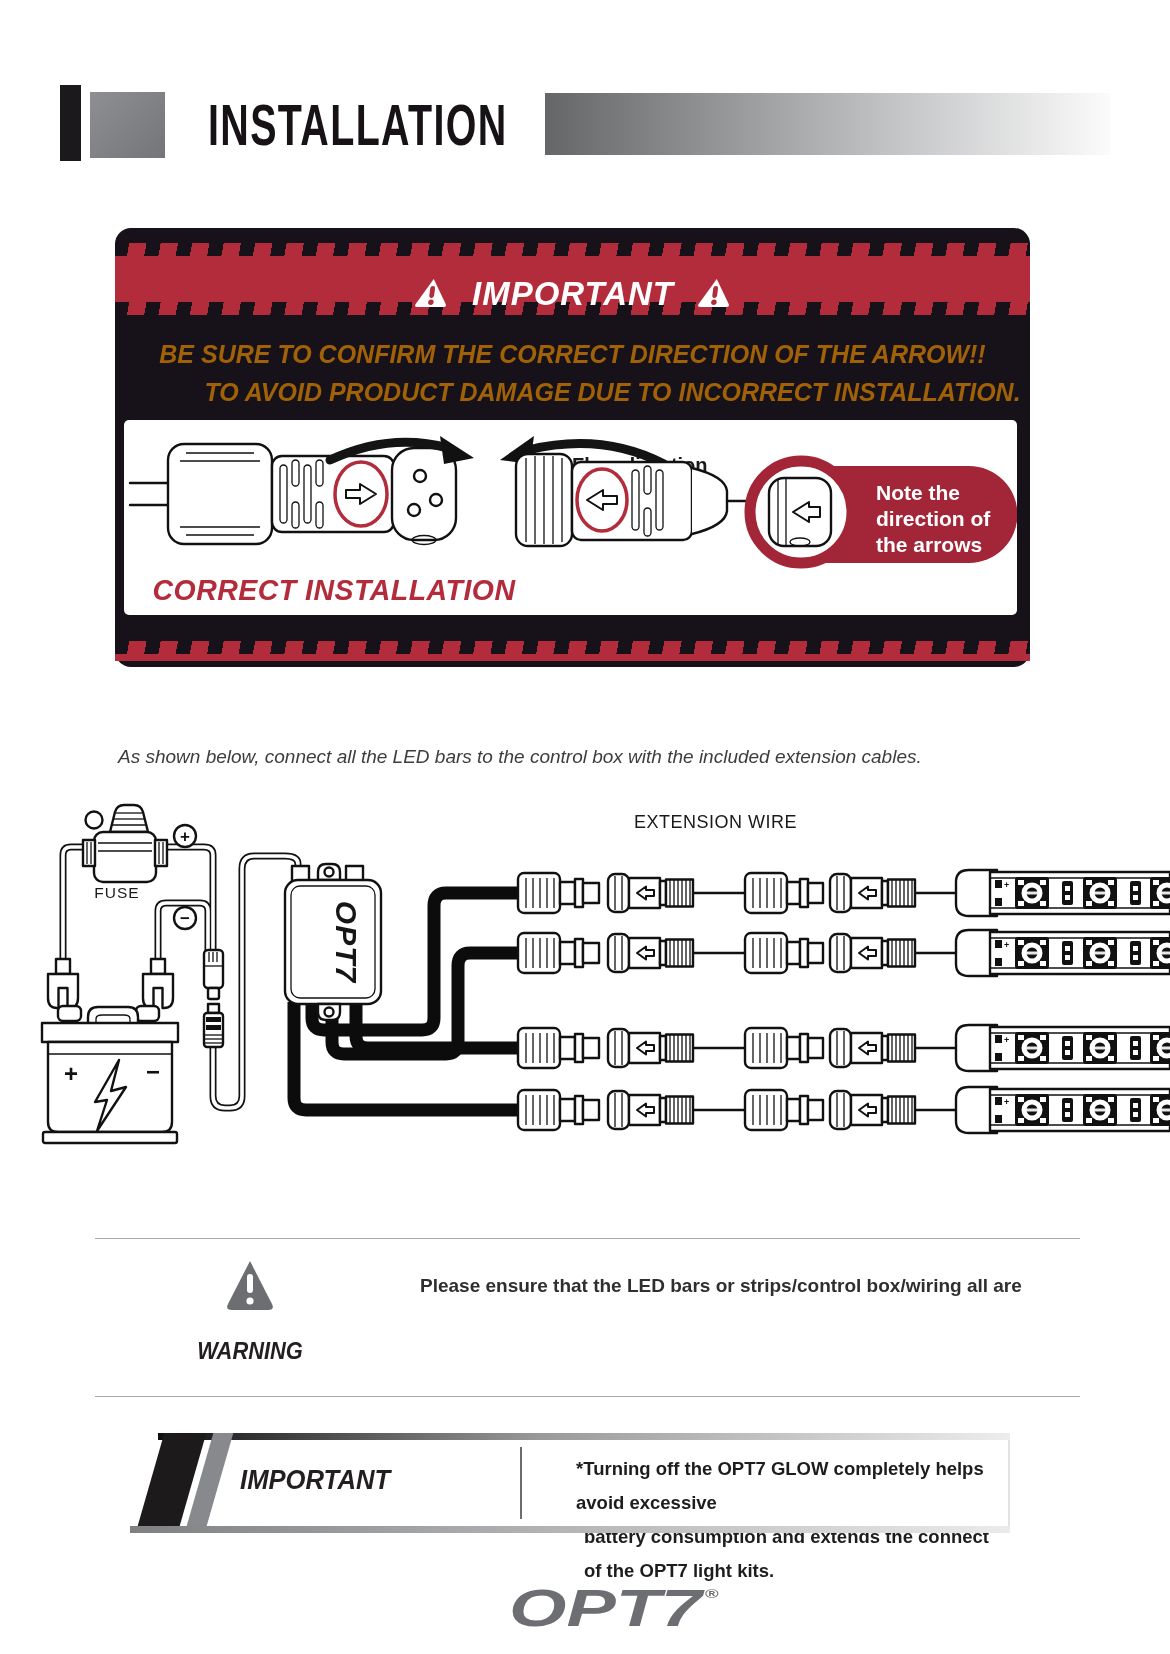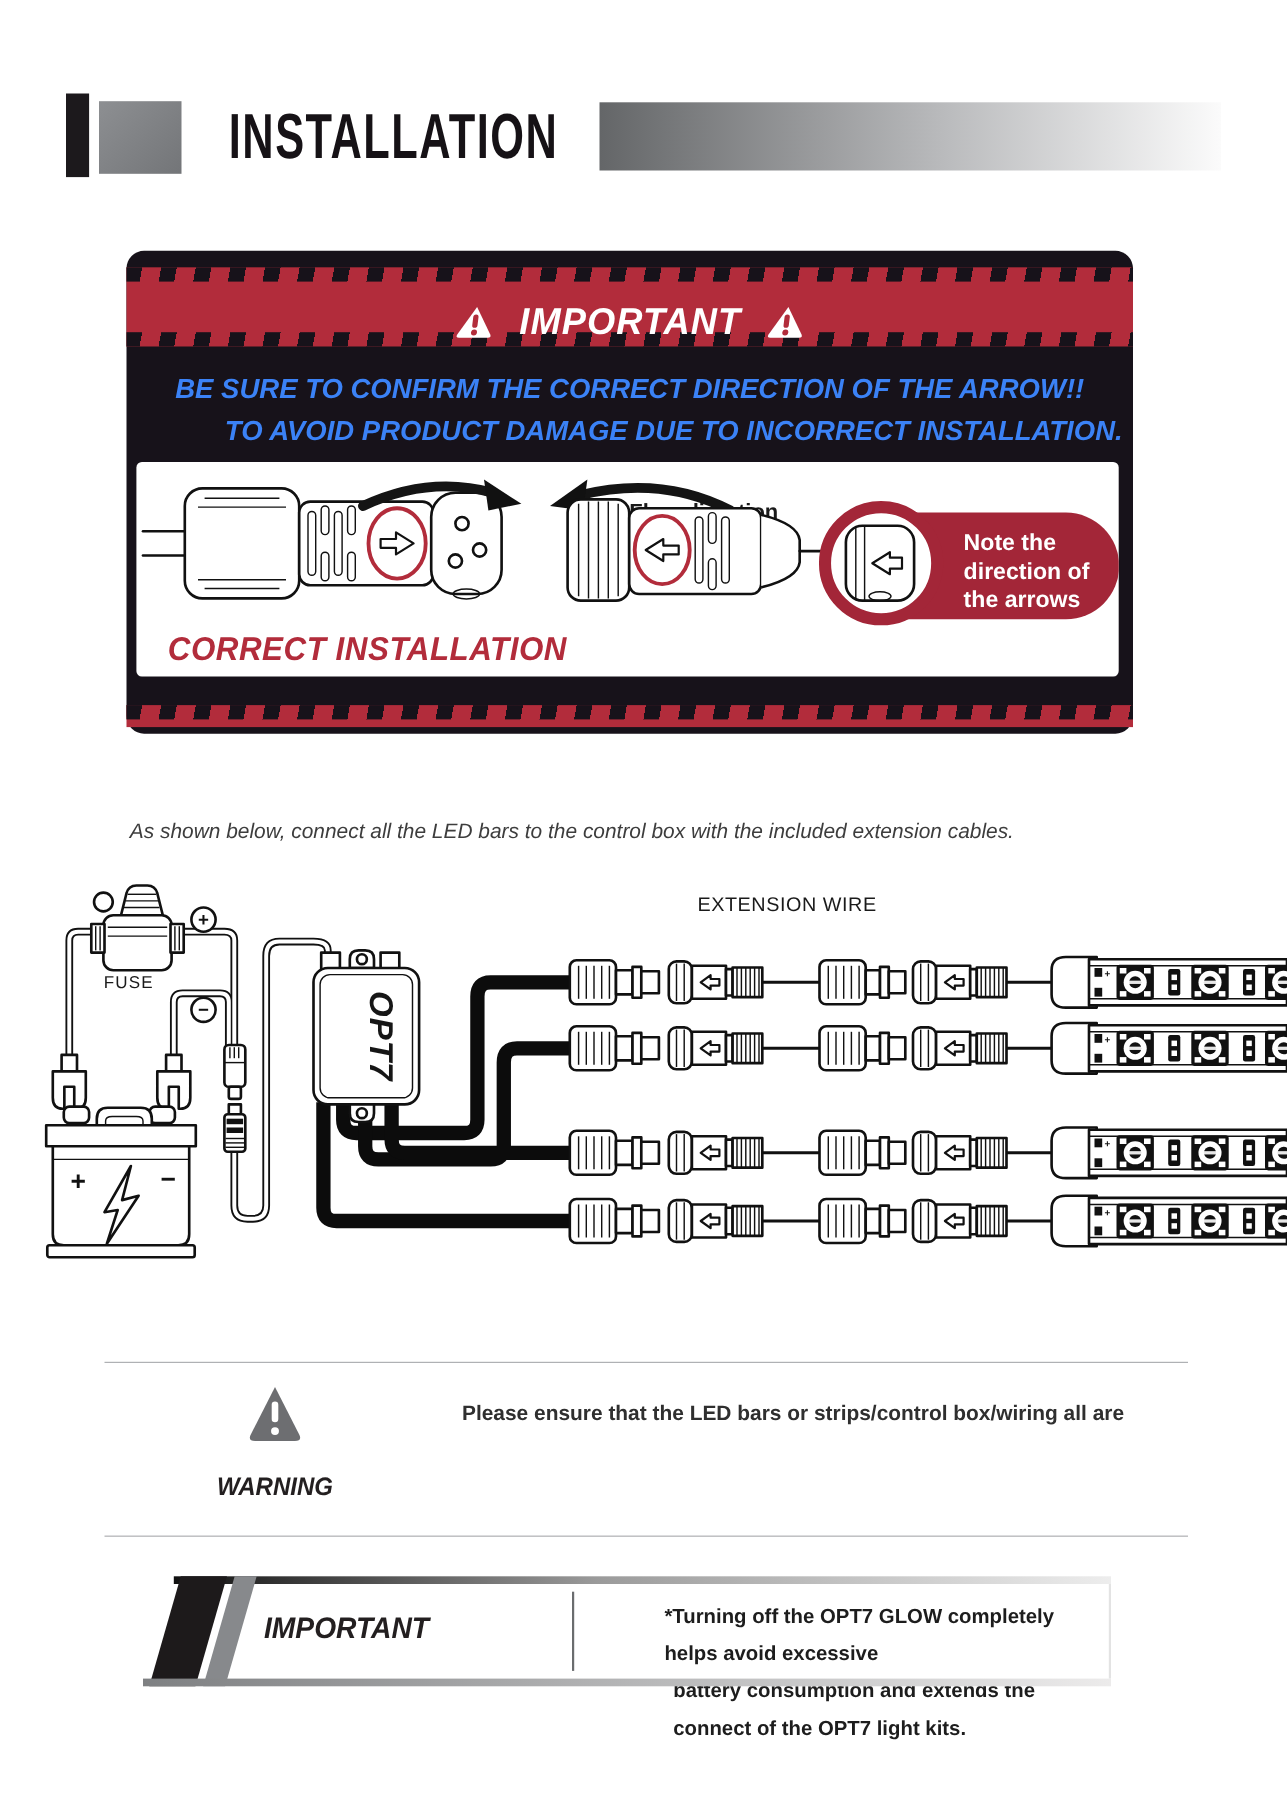--- a/index.html
+++ b/index.html
@@ -19,21 +19,21 @@
   .redstrip{position:absolute;left:0;width:100%;background:#b22c3b;}
   .rs-top{top:15px;height:72px;}
   .rs-bot{top:413px;height:20px;}
   .teeth{position:absolute;left:0;width:100%;height:13px;
          background-image:repeating-linear-gradient(100deg,#17121a 0 14px,transparent 14px 31px);}
   .teeth.tt{top:0;} .teeth.tb{bottom:0;}
   .banner-title-row{position:absolute;left:0;top:26px;width:100%;height:48px;display:flex;
                     align-items:center;justify-content:center;gap:20px;}
   .banner-title{color:#fff;font-size:34px;font-style:italic;font-weight:900;letter-spacing:1px;
                 transform:scaleX(.97);white-space:nowrap;}
-  .bline{position:absolute;left:0;width:100%;text-align:center;color:#3b82f6;font-style:italic;
+  .bline{position:absolute;left:0;width:100%;text-align:center;color:#a16207;font-style:italic;
          font-weight:bold;font-size:25px;white-space:nowrap;}
   .bl1{top:112px;} .bl2{top:150px;padding-left:40px;}
   .illus{position:absolute;left:9px;top:192px;width:893px;height:195px;background:#fff;border-radius:5px;}
 
   
   .intro{left:118px;top:746px;width:980px;font-size:19px;color:#3d3d3d;font-style:italic;}
 
   
   .diagram{left:40px;top:790px;width:1130px;height:360px;}
 
@@ -52,21 +52,21 @@
   .imp-top{position:absolute;left:58px;right:0;top:0;height:7px;
            background:linear-gradient(to right,#101010,#9a9a9a 45%,#ededed);}
   .imp-bot{position:absolute;left:30px;right:0;bottom:0;height:7px;
            background:linear-gradient(to right,#7e8082,#ecebeb);}
   .imp-right{position:absolute;right:0;top:7px;bottom:7px;width:2px;background:#e3e3e3;}
   .imp-black{position:absolute;left:50px;top:0;width:42px;height:100%;background:#1d1a1b;transform:skewX(-16deg);}
   .imp-gray{position:absolute;left:99px;top:0;width:20px;height:100%;background:#87898c;transform:skewX(-16deg);}
   .imp-label{position:absolute;left:140px;top:32px;font-size:27px;font-style:italic;font-weight:900;
              color:#231f20;transform:scaleX(.95);transform-origin:left center;}
   .imp-div{position:absolute;left:420px;top:14px;height:72px;width:2px;background:#6a6c6e;}
-  .imp-text{position:absolute;left:476px;top:19px;font-size:18.5px;line-height:34px;font-weight:600;color:#1d1d1d;margin-left:28px;}
+  .imp-text{position:absolute;left:476px;top:19px;font-size:18.5px;line-height:34px;font-weight:600;color:#1d1d1d;}
   .imp-text .l2{padding-left:8px;}
 
   
   .logo-row{left:0;top:1568px;width:100%;height:52px;display:flex;justify-content:center;}
   .logo{margin-left:58px;font-size:52px;line-height:52px;font-style:italic;font-weight:900;color:#6d6e71;
         transform:scaleX(1.42);transform-origin:center;letter-spacing:0px;white-space:nowrap;}
   .logo sup{font-size:13px;vertical-align:28px;margin-left:2px;}
 
   
   .ln{stroke:#111;stroke-width:2.4;fill:none;stroke-linejoin:round;stroke-linecap:round;}
@@ -406,14 +406,17 @@
     <div class="imp-label">IMPORTANT</div>
     <div class="imp-div"></div>
     <div class="imp-text">
       <div>*Turning off the OPT7 GLOW completely helps avoid excessive</div>
       <div class="l2">battery consumption and extends the  connect of the OPT7 light kits.</div>
     </div>
     <div class="imp-right"></div>
     <div class="imp-bot"></div>
   </div>
 
+  <div class="abs logo-row">
+    <div class="logo"><span>OPT7</span><sup>®</sup></div>
+  </div>
 
 </div>
 
 </body></html>

